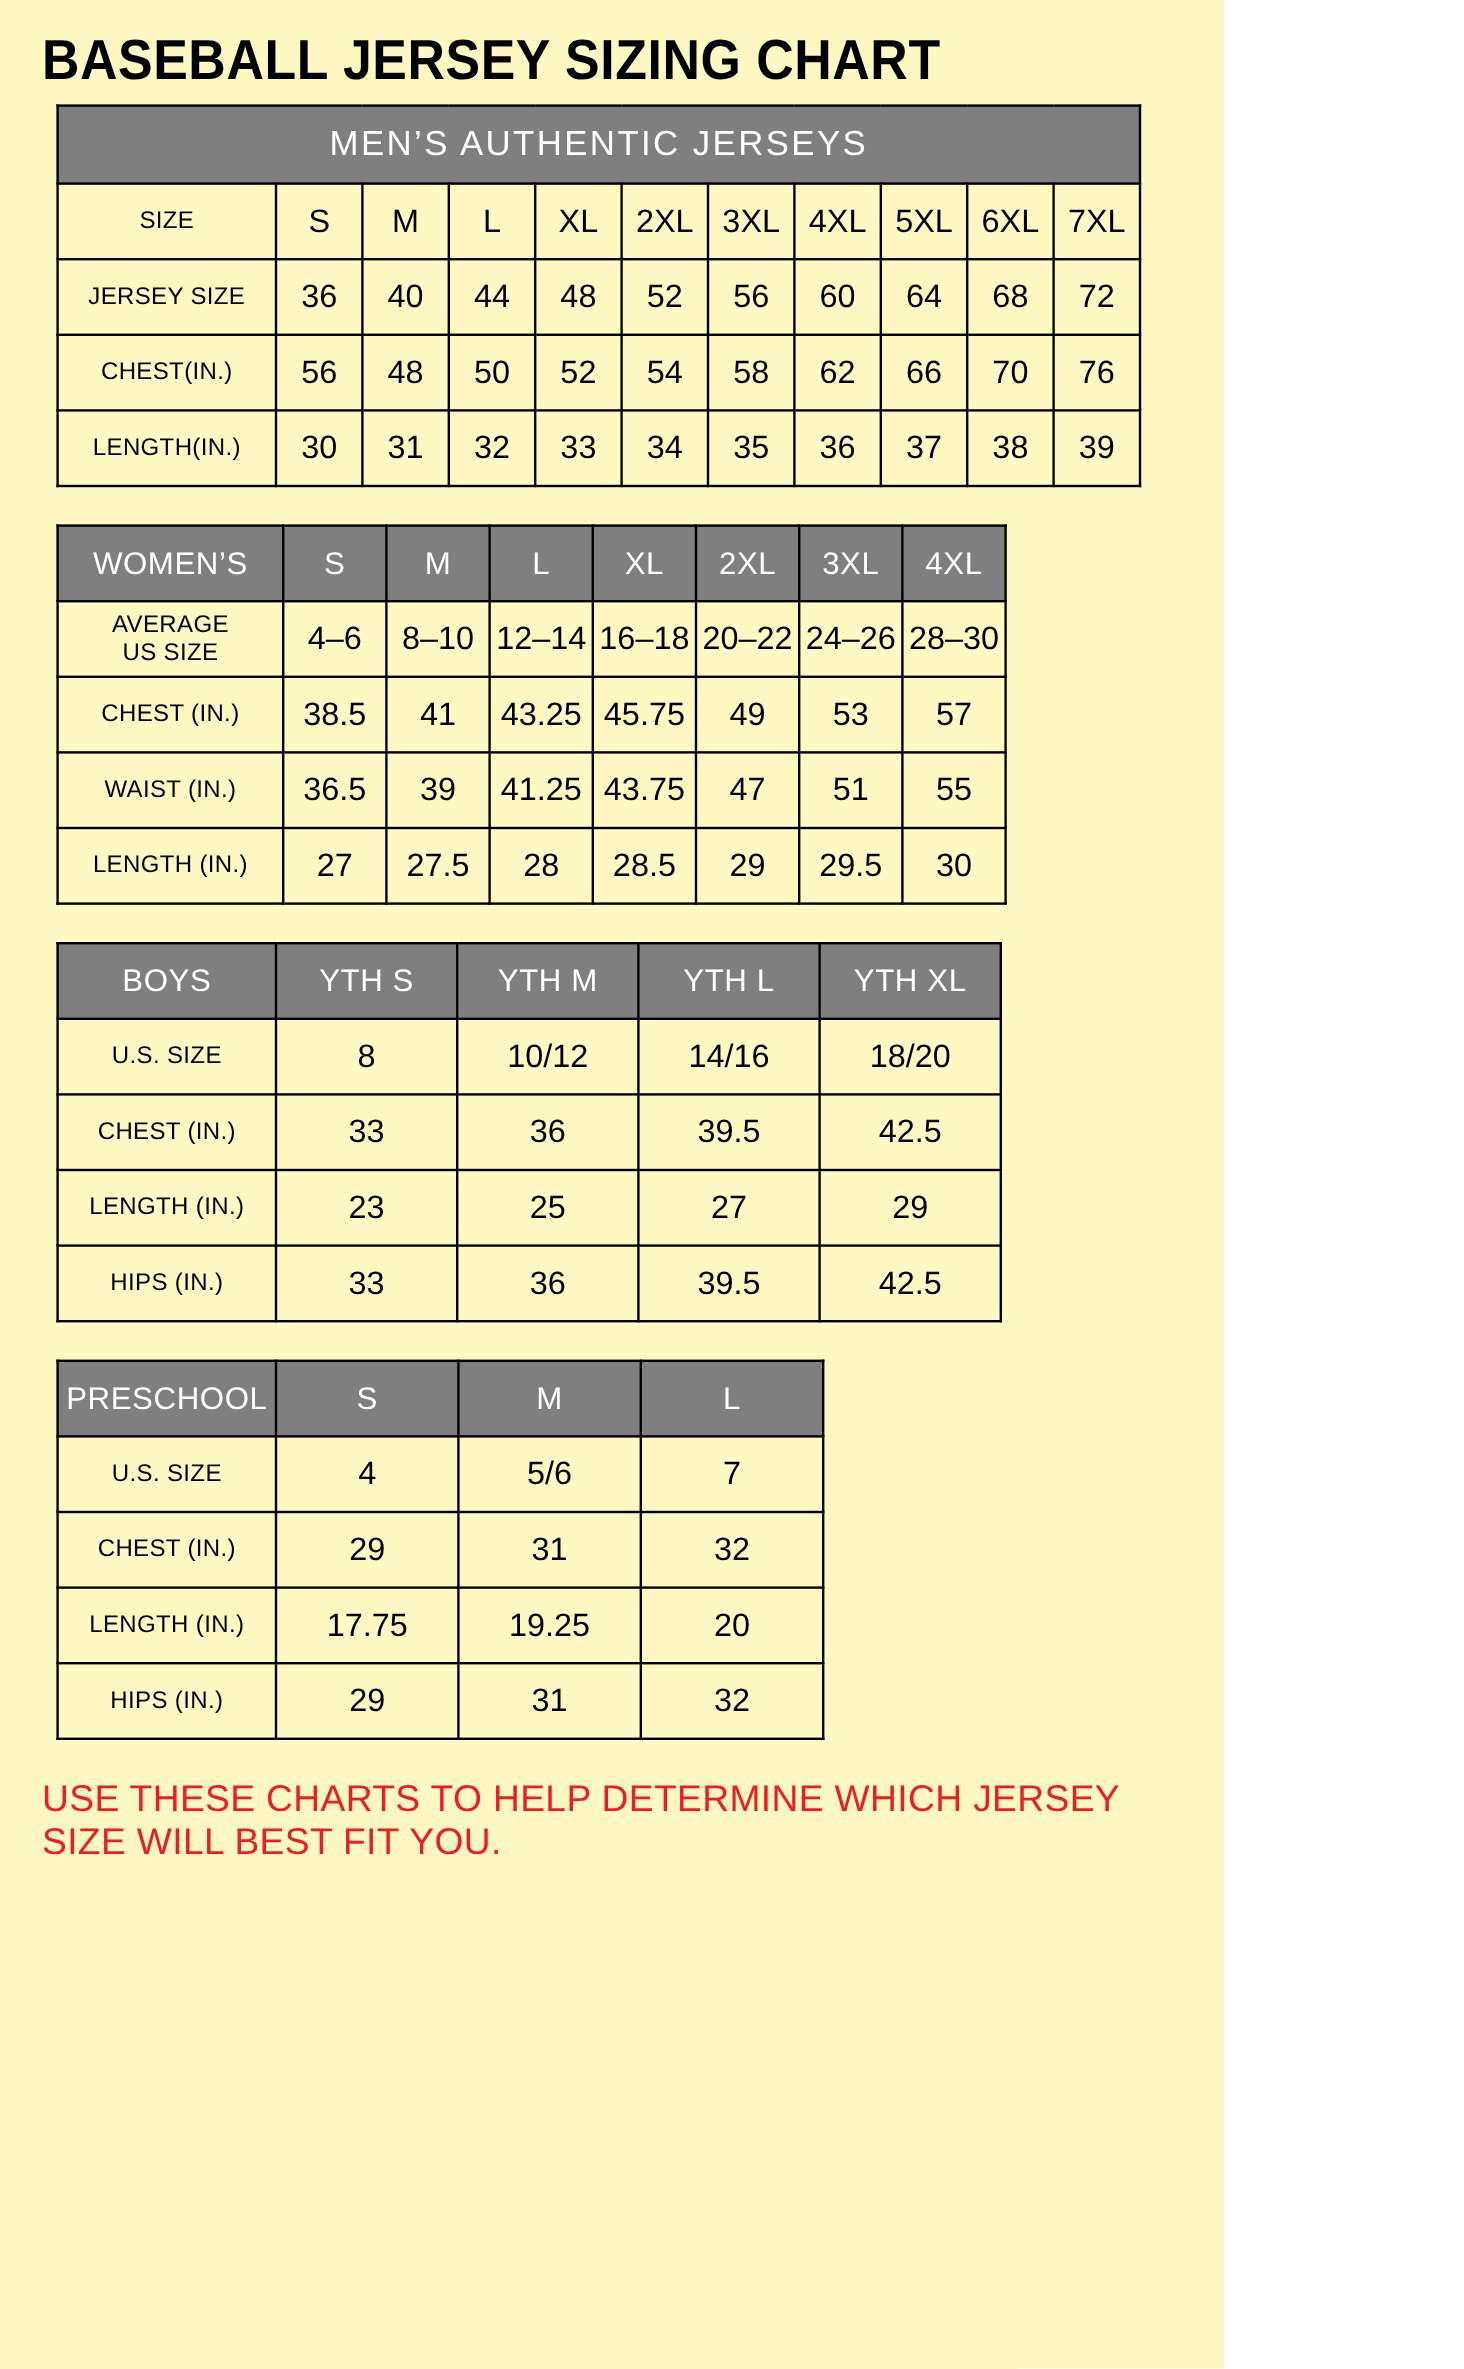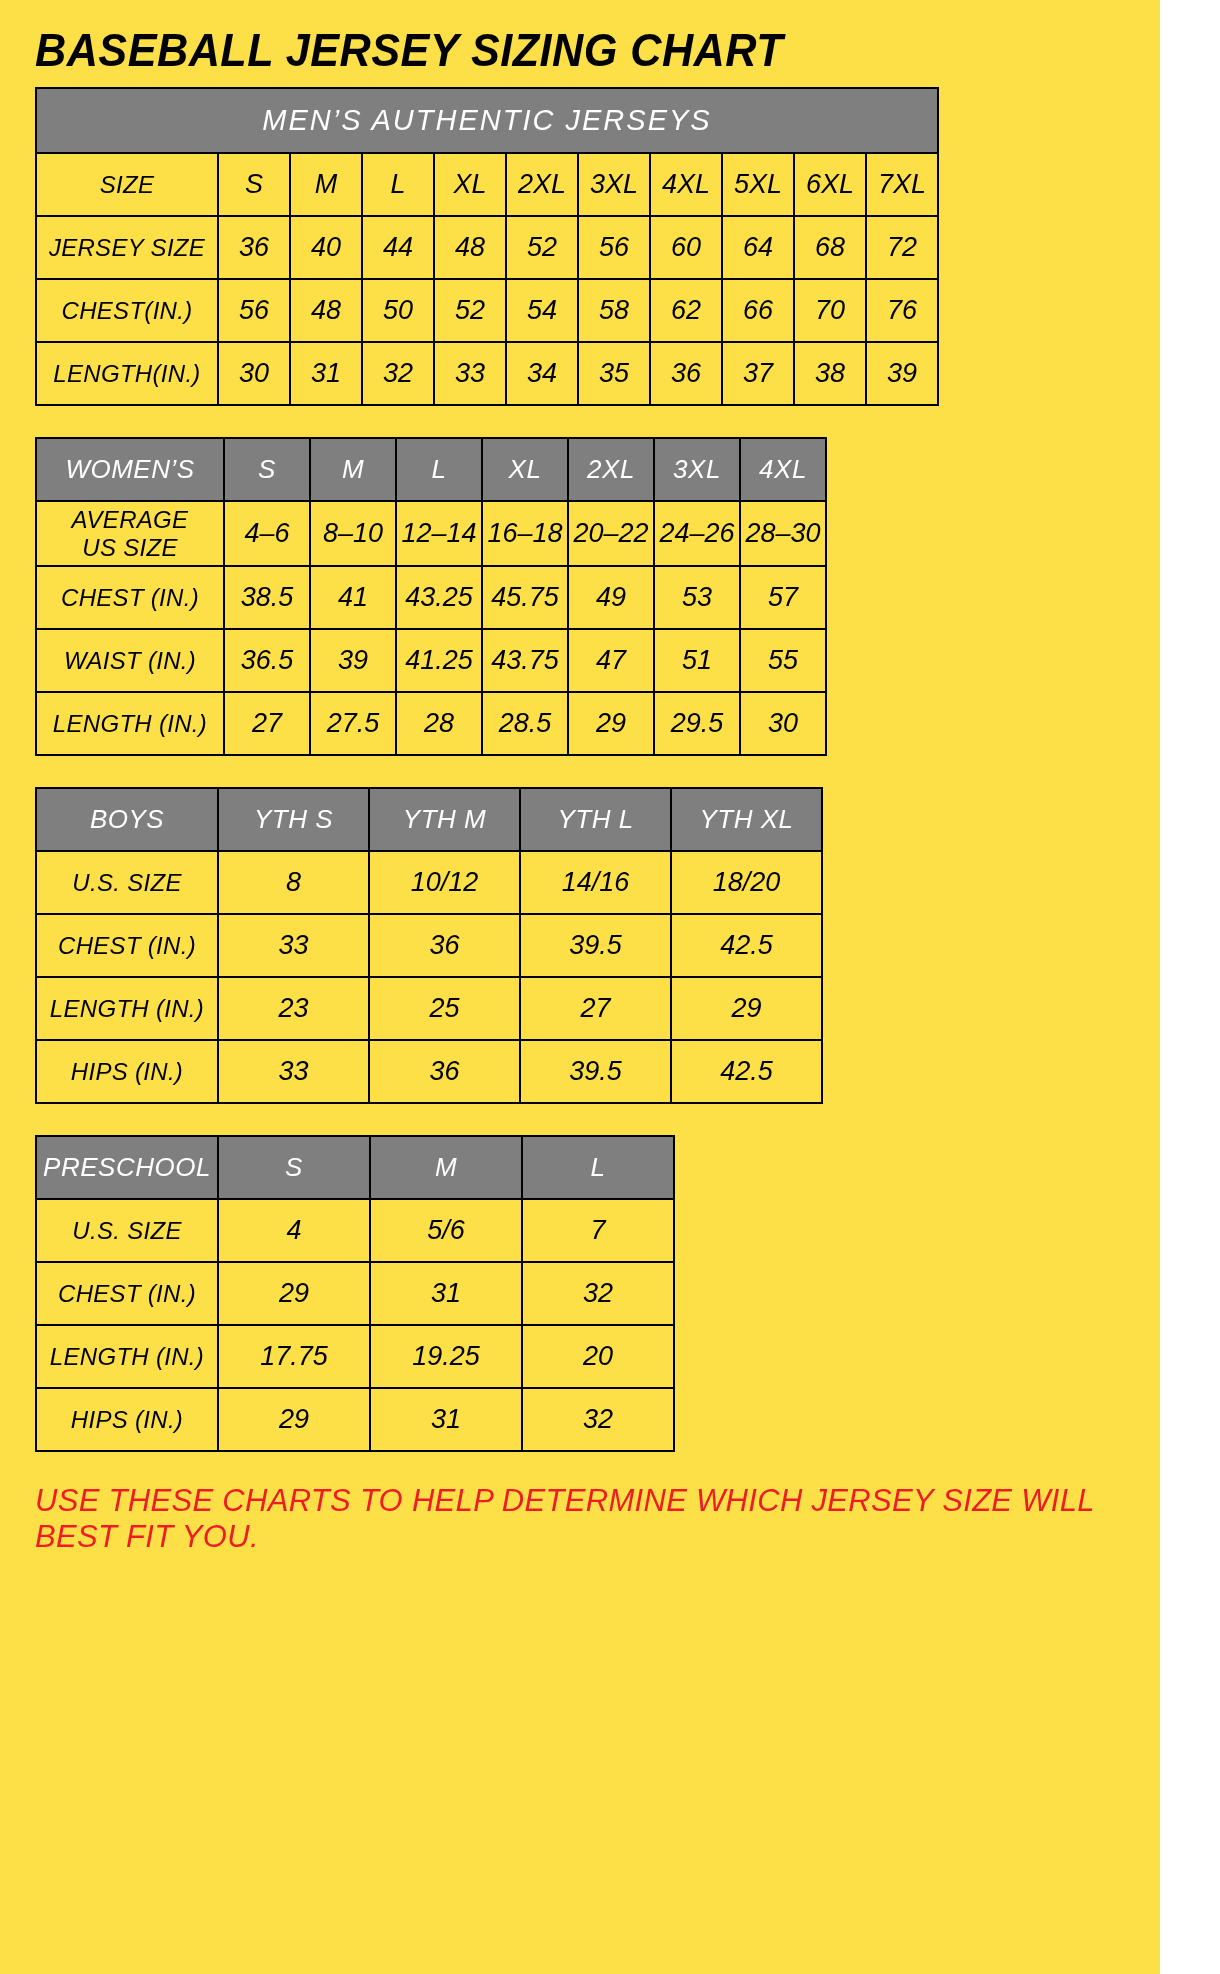--- a/index.html
+++ b/index.html
@@ -1,23 +1,22 @@
 <!DOCTYPE html>
 <html style="--gray: #7f7f7f; --red: #ee1c25;"><head>
 <meta charset="utf-8">
 <style>
   * { box-sizing: border-box; }
   html, body { margin: 0; padding: 0; background: #ffffff; }
   body { font-family: "Liberation Sans", sans-serif; color: #000; }
   .page {
-    width: 1160px;
+    width: 1020px;
     min-height: 1974px;
     padding: 22px 35px 20px 35px;
-    background: #fde047;
-    font-style: italic;
+    background: #fef9c3;
   }
   h1.title {
     margin: 0 0 10px 0;
     font-size: 47px;
     font-weight: bold;
     letter-spacing: 0.5px;
     transform: scaleX(0.92);
     transform-origin: left center;
     white-space: nowrap;
   }
@@ -25,33 +24,33 @@
     color: var(--red, #ee1c25);
     font-size: 24px;
     line-height: 1.25;
     margin: 0 0 24px 0;
     max-width: 880px;
     letter-spacing: 0.3px;
   }
   table.tbl {
     border-collapse: collapse;
     table-layout: fixed;
-    margin: 0 0 31px 0;
+    margin: 0 0 31px 12px;
   }
   table.tbl th, table.tbl td {
     border: 2px solid #000;
     text-align: center;
     vertical-align: middle;
     padding: 4px 4px;
     font-weight: normal;
     height: 63px;
   }
   table.tbl td { font-size: 27px; }
   table.tbl th.rowlabel {
-    font-size: 24px;
+    font-size: 20px;
     white-space: pre-line;
     line-height: 1.15;
     letter-spacing: 0.3px;
   }
   table.tbl th.banner {
     background: var(--gray, #7f7f7f);
     color: #fff;
     font-size: 29px;
     letter-spacing: 2px;
     height: 65px;

